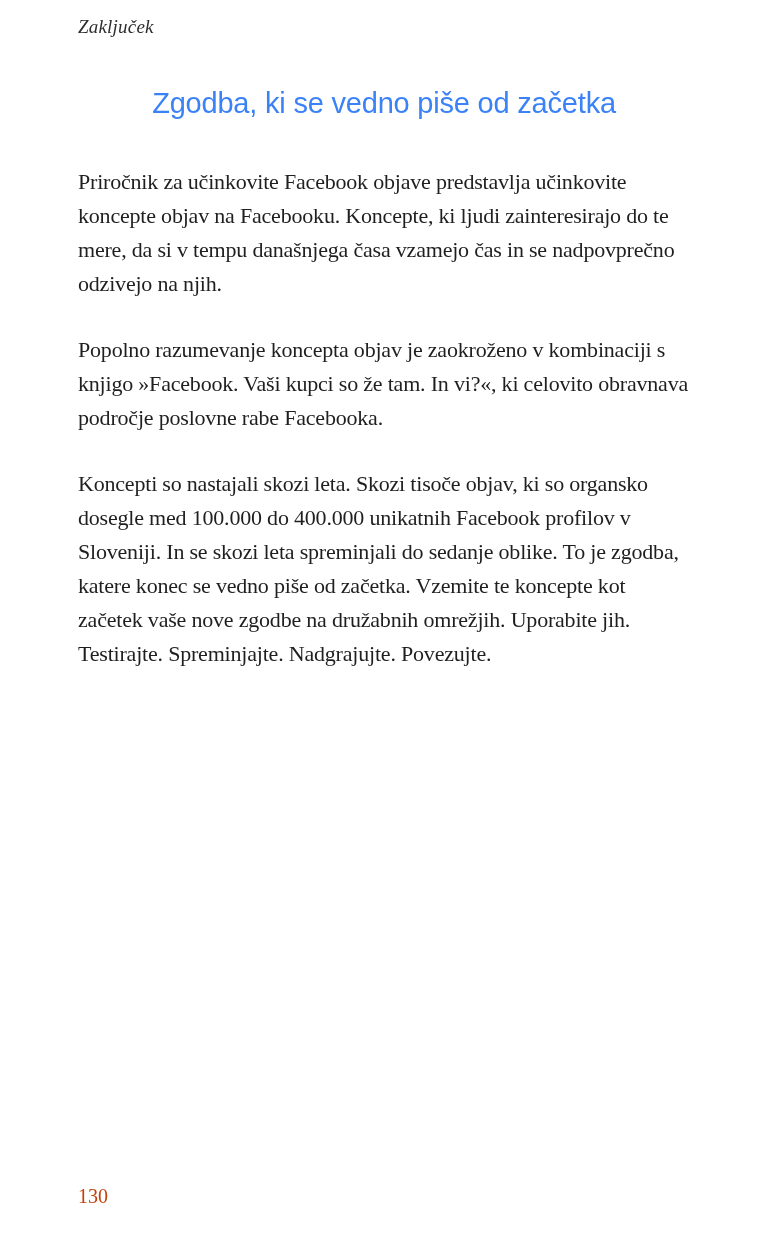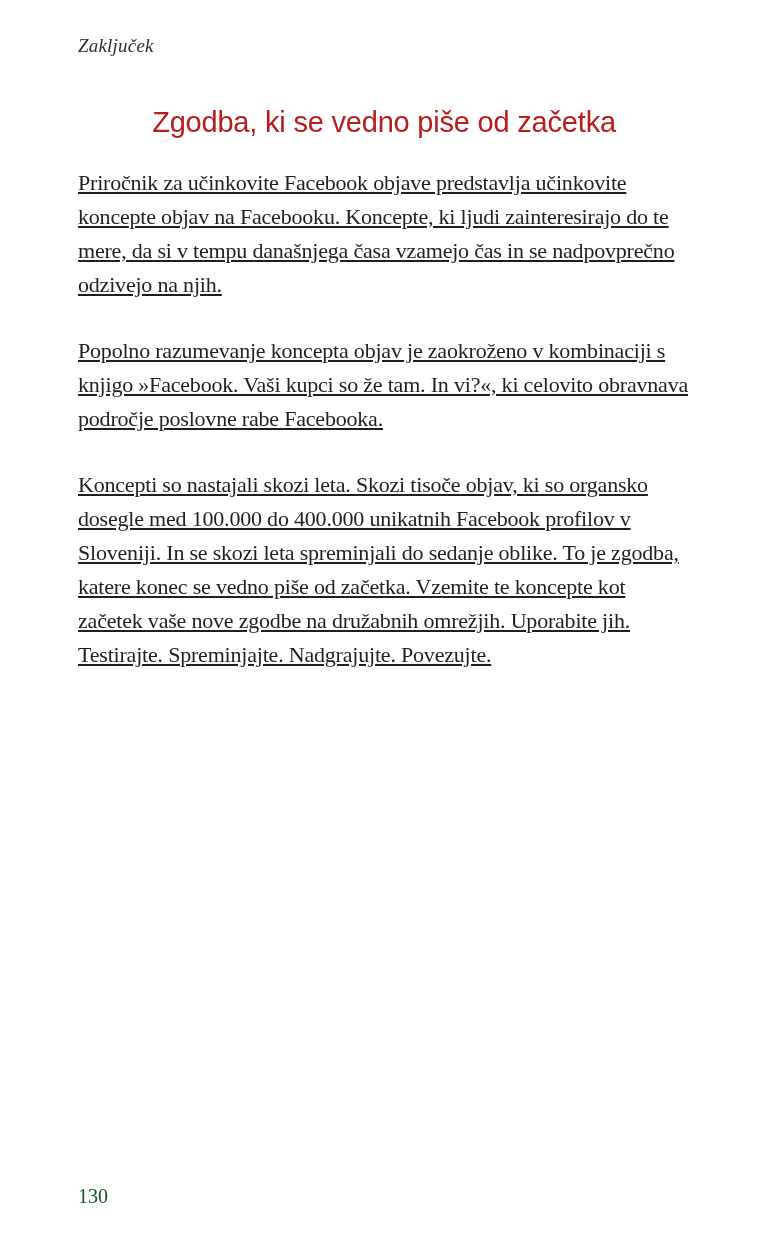--- a/index.html
+++ b/index.html
@@ -11,68 +11,67 @@
     width: 768px;
     height: 1240px;
     overflow: hidden;
     font-family: "Liberation Serif", serif;
     color: #1f1f1f;
   }
   .page {
     box-sizing: border-box;
     width: 768px;
     height: 1240px;
-    padding: 34px 78px 0 78px;
+    padding: 15px 78px 0 78px;
     position: relative;
   }
   .running-header {
     font-style: italic;
     font-size: 19px;
     line-height: 24px;
     color: #2e2e2e;
     letter-spacing: 0.2px;
   }
   .chapter-heading {
     margin: 46px 0 0 0;
     text-align: center;
     font-family: "Liberation Sans", sans-serif;
     font-weight: normal;
     font-size: 29px;
     line-height: 36px;
     letter-spacing: -0.2px;
     
   }
   .body-text {
-    margin-top: 26px;
+    margin-top: 44px;
     max-width: 616px;
-    text-decoration: underline;
   }
   .body-text p {
     margin: 0 0 32px 0;
     font-size: 22px;
     line-height: 34px;
     letter-spacing: -0.2px;
     text-align: left;
   }
   .page-number {
     position: absolute;
     left: 78px;
     bottom: 32px;
     font-size: 20px;
-    color: #14532d;
+    color: #c2410c;
   }
 </style>
 </head>
 <body>
 
 <div class="page">
 
   <div class="running-header">Zaključek</div>
 
-  <h1 class="chapter-heading" style="color: #b91c1c;">Zgodba, ki se vedno piše od začetka</h1>
+  <h1 class="chapter-heading" style="color: #3b82f6;">Zgodba, ki se vedno piše od začetka</h1>
 
   <div class="body-text">
     <p>Priročnik za učinkovite Facebook objave predstavlja učinkovite koncepte objav na Facebooku. Koncepte, ki ljudi zainteresirajo do te mere, da si v tempu današnjega časa vzamejo čas in se nadpovprečno odzivejo na njih.</p>
     <p>Popolno razumevanje koncepta objav je zaokroženo v kombinaciji s knjigo »Facebook. Vaši kupci so že tam. In vi?«, ki celovito obravnava področje poslovne rabe Facebooka.</p>
     <p>Koncepti so nastajali skozi leta. Skozi tisoče objav, ki so organsko dosegle med 100.000 do 400.000 unikatnih Facebook profilov v Sloveniji. In se skozi leta spreminjali do sedanje oblike. To je zgodba, katere konec se vedno piše od začetka. Vzemite te koncepte kot začetek vaše nove zgodbe na družabnih omrežjih. Uporabite jih. Testirajte. Spreminjajte. Nadgrajujte. Povezujte.</p>
   </div>
 
   <div class="page-number">130</div>
 
 </div>

